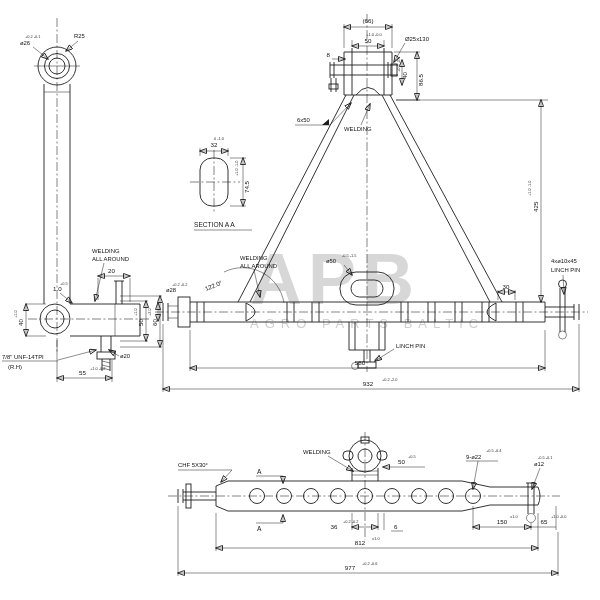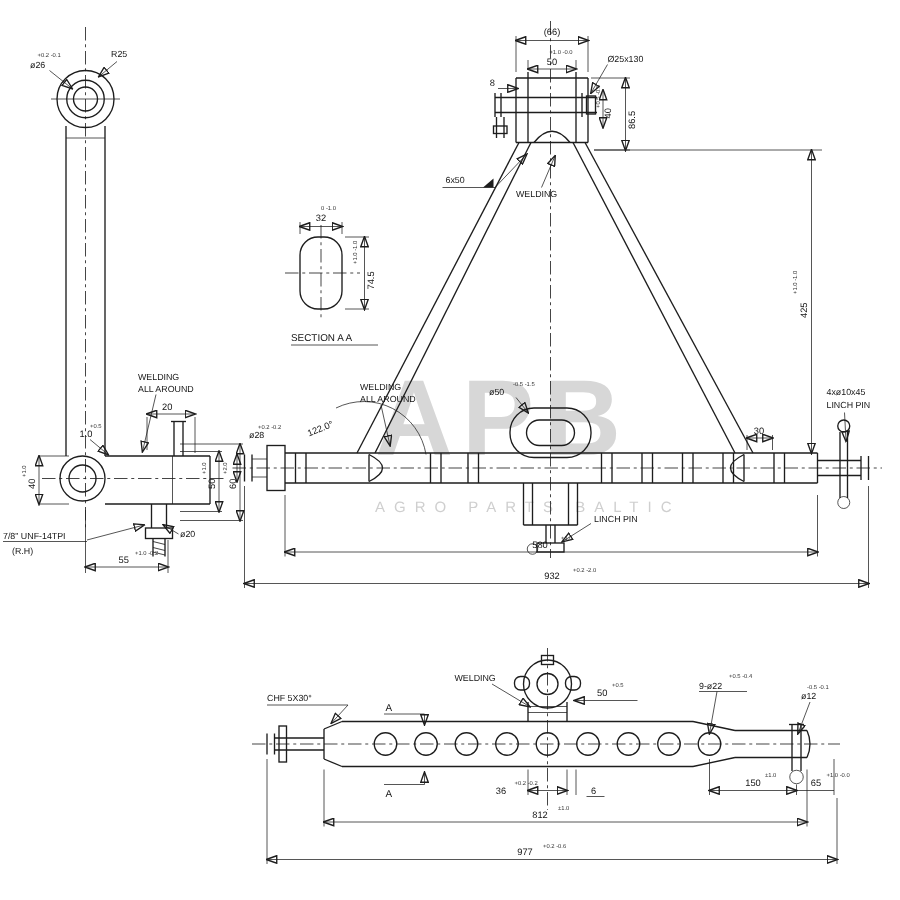--- a/index.html
+++ b/index.html
@@ -1,20 +1,20 @@
 <!DOCTYPE html>
 <html><head>
 <meta charset="utf-8">
 <style>
   html,body{margin:0;padding:0;background:#fff;}
   #stage{position:relative;width:600px;height:600px;background:#ffffff;overflow:hidden;
          font-family:"Liberation Sans", sans-serif;}
   #wm{position:absolute;left:250px;top:248px;pointer-events:none;color:#d5d5d5;}
   #wm .logo{font-size:72px;font-weight:bold;letter-spacing:6px;line-height:62px;color:#d7d7d7;}
-  #wm .sub{font-size:10px;letter-spacing:6px;color:#cfcfcf;margin-top:23px;}
+  #wm .sub{font-size:13px;letter-spacing:6px;color:#cfcfcf;margin-top:6px;}
   svg{position:absolute;left:0;top:0;}
   svg line,svg path,svg rect,svg circle,svg ellipse,svg polygon{stroke:#1d1d1d;fill:none;stroke-width:0.9;}
   svg .thin{stroke-width:0.5;}
   svg .cl{stroke-width:0.55;stroke-dasharray:9 2.5 2 2.5;}
   svg .hatchline{stroke-width:0.55;}
   svg text{fill:#151515;font-size:6.2px;stroke:none;font-family:"Liberation Sans",sans-serif;}
   svg text.lab{font-size:5.9px;}
   svg text.tol{font-size:3.9px;fill:#333;}
   svg text.big{font-size:6.6px;}
   svg polygon.ah{fill:#1d1d1d;stroke:none;}

